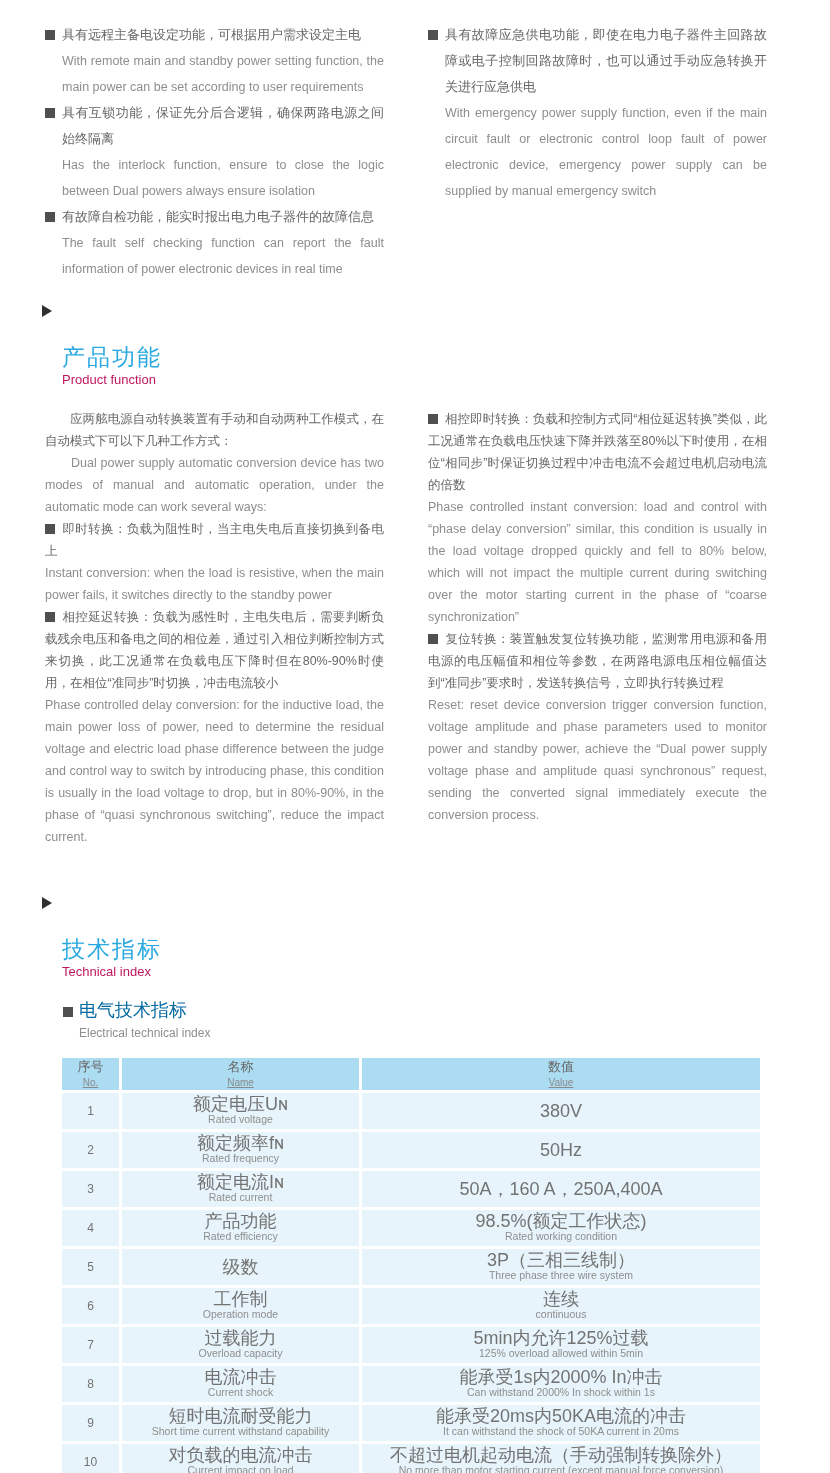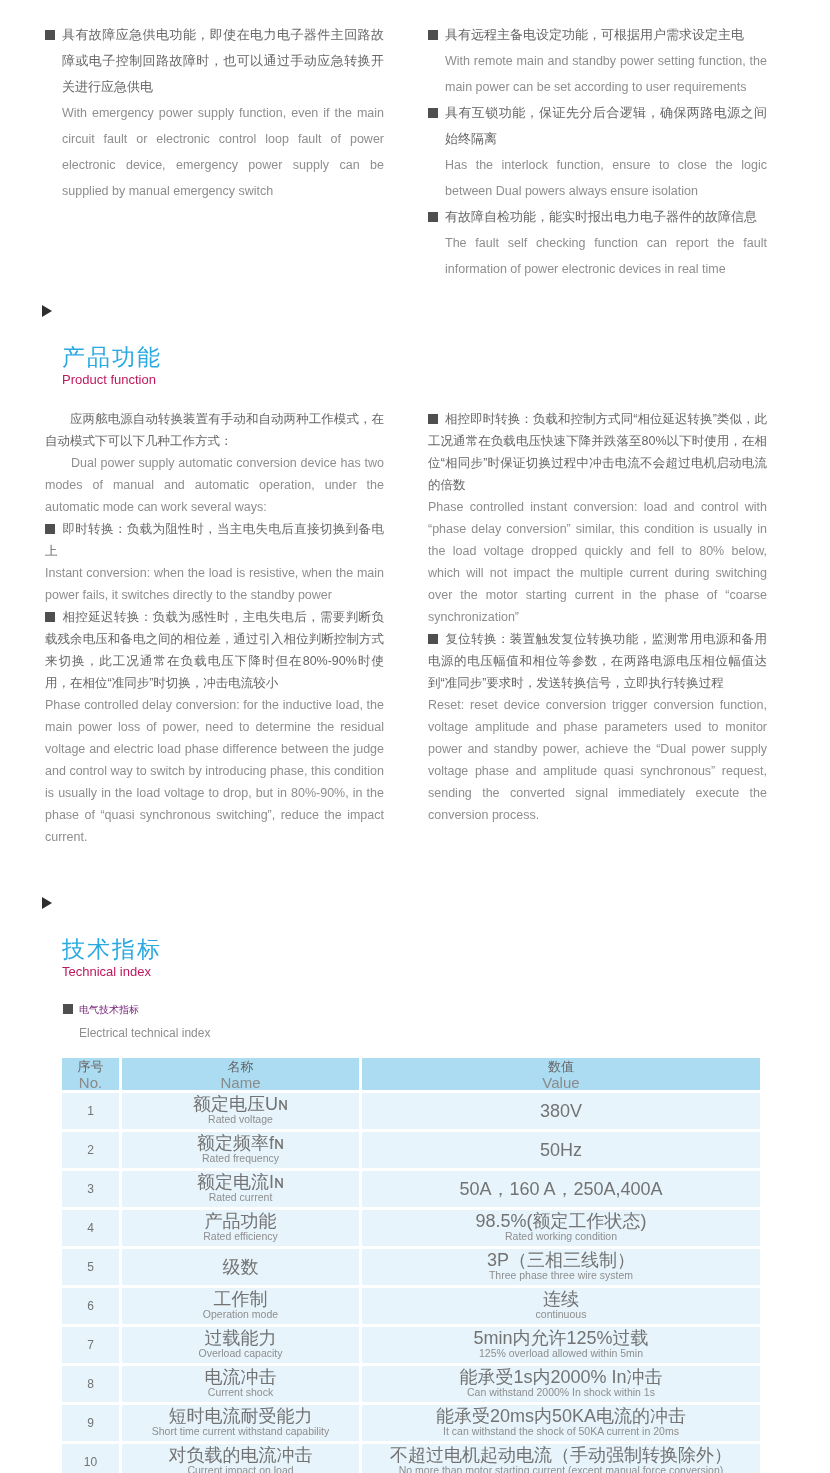--- a/index.html
+++ b/index.html
@@ -28,64 +28,64 @@
   
   .pf-row { display:flex; gap:44px; padding:20px 62px 0 45px; }
   .pf-row p { margin:0; }
   .pf-row .cn, .pf-row .en { font-size:12.5px; line-height:22px; }
   .cn-indent { text-indent:2em; }
   .en-first-indent { text-indent:26px; }
   .pb .sq { margin-right:7px; vertical-align:-1px; }
   
   .subsection { margin:20px 0 0 63px; }
   .subsection p { margin:0; }
-  .sub-cn { font-size:10px; color:#701a75; line-height:20px; }
+  .sub-cn { font-size:18px; color:#0369a1; line-height:20px; }
   .sub-cn .sq { margin-right:6px; vertical-align:-1px; }
   .sub-en { margin:3px 0 0 16px !important; font-size:12px; color:#8e8e8e; line-height:20px; }
   
   .spec-table { border-collapse:separate; border-spacing:3px; margin:12px 0 0 59px; table-layout:fixed; }
   .c-no { width:57px; } .c-name { width:237px; } .c-value { width:398px; }
   .spec-table th { background:#abdcf2; height:28px; font-weight:normal; padding:0; text-align:center; vertical-align:middle; }
   .spec-table td { background:#e7f4fb; height:34px; padding:1px 4px; text-align:center; vertical-align:middle; }
   .spec-table th .l1 { font-size:13px; color:#666666; line-height:17px; }
-  .spec-table th .l2 { font-size:15px; color:#8a8a8a; line-height:15px; }
+  .spec-table th .l2 { font-size:10px; color:#8a8a8a; line-height:15px;text-decoration:underline; }
   .spec-table td .l1 { font-size:18px; color:#737373; line-height:16px; }
   .spec-table td .l2 { font-size:10.5px; color:#8e8e8e; line-height:14px; }
   .spec-table .l2:empty { display:none; }
   .spec-table td.no { font-size:12px; color:#737373; }
   .spec-table .lg { font-size:13.5px; }
 </style>
 </head>
 <body>
 
 <div class="page">
 
   <div class="features-row">
     <div class="fcol">
       <div class="feature">
         <span class="sq"></span>
+        <p class="cn">具有远程主备电设定功能，可根据用户需求设定主电</p>
+        <p class="en">With remote main and standby power setting function, the main power can be set according to user requirements</p>
+      </div>
+      <div class="feature">
+        <span class="sq"></span>
+        <p class="cn">具有互锁功能，保证先分后合逻辑，确保两路电源之间始终隔离</p>
+        <p class="en">Has the interlock function, ensure to close the logic between Dual powers always ensure isolation</p>
+      </div>
+      <div class="feature">
+        <span class="sq"></span>
+        <p class="cn">有故障自检功能，能实时报出电力电子器件的故障信息</p>
+        <p class="en">The fault self checking function can report the fault information of power electronic devices in real time</p>
+      </div>
+    </div>
+    <div class="fcol">
+      <div class="feature">
+        <span class="sq"></span>
         <p class="cn">具有故障应急供电功能，即使在电力电子器件主回路故障或电子控制回路故障时，也可以通过手动应急转换开关进行应急供电</p>
         <p class="en">With emergency power supply function, even if the main circuit fault or electronic control loop fault of power electronic device, emergency power supply can be supplied by manual emergency switch</p>
-      </div>
-    </div>
-    <div class="fcol">
-      <div class="feature">
-        <span class="sq"></span>
-        <p class="cn">具有远程主备电设定功能，可根据用户需求设定主电</p>
-        <p class="en">With remote main and standby power setting function, the main power can be set according to user requirements</p>
-      </div>
-      <div class="feature">
-        <span class="sq"></span>
-        <p class="cn">具有互锁功能，保证先分后合逻辑，确保两路电源之间始终隔离</p>
-        <p class="en">Has the interlock function, ensure to close the logic between Dual powers always ensure isolation</p>
-      </div>
-      <div class="feature">
-        <span class="sq"></span>
-        <p class="cn">有故障自检功能，能实时报出电力电子器件的故障信息</p>
-        <p class="en">The fault self checking function can report the fault information of power electronic devices in real time</p>
       </div>
     </div>
   </div>
 
   <div class="section-header" id="pf-header">
     <span class="tri"></span>
     <div>
       <div class="sh-cn">产品功能</div>
       <div class="sh-en">Product function</div>
     </div>

